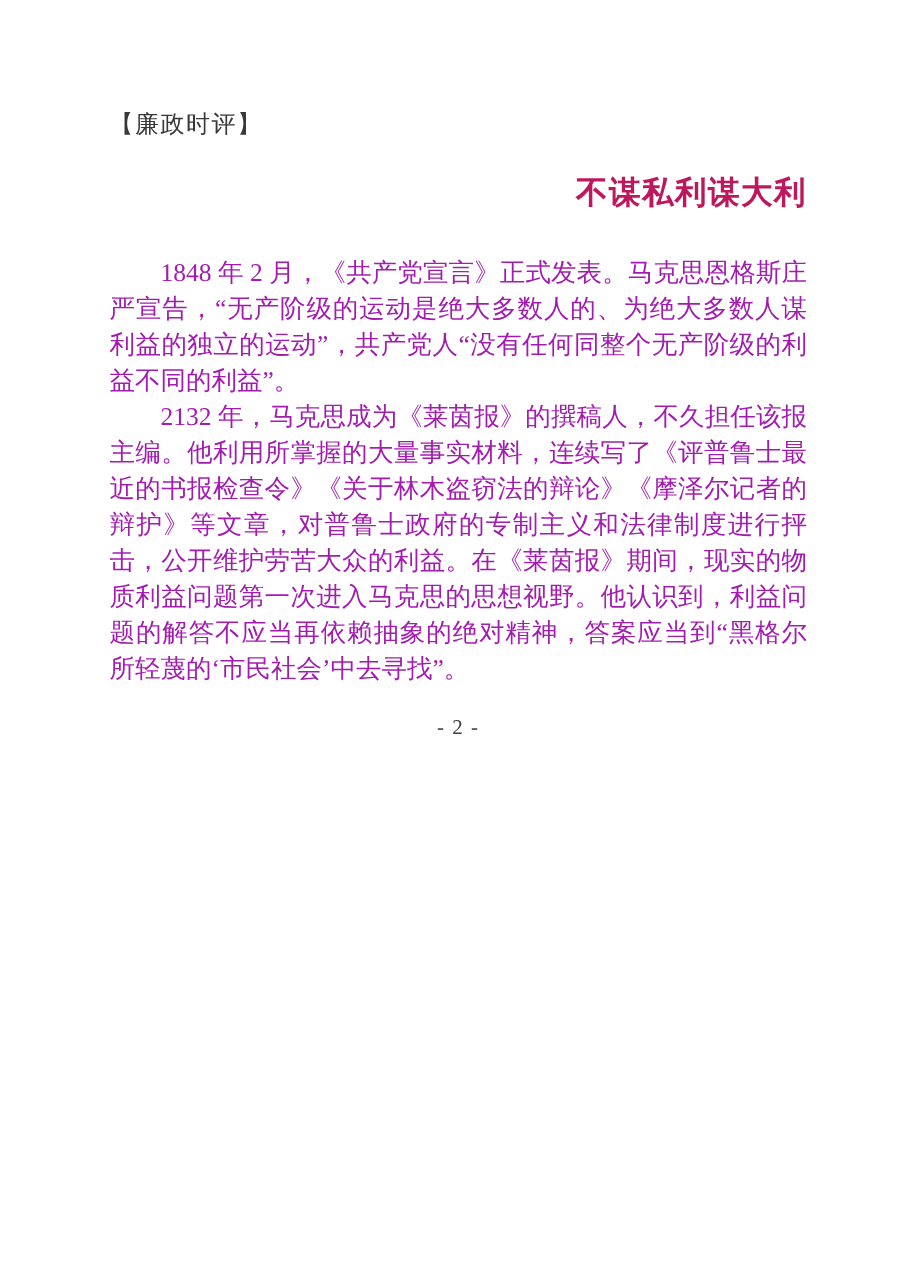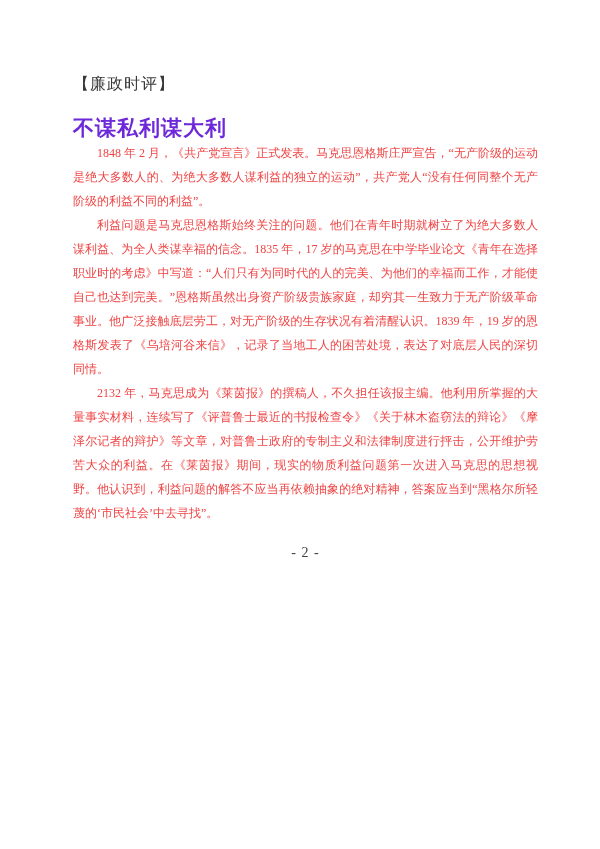--- a/index.html
+++ b/index.html
@@ -22,29 +22,30 @@
     font-size: 16px;
     line-height: 20px;
     letter-spacing: 1px;
     color: #383838;
   }
   .title {
     margin: 21px 0 0 0;
     font-size: 21px;
     line-height: 26px;
     font-weight: bold;
-    text-align: left;
+    text-align: right;
     letter-spacing: 1px;
-    color: #6d28d9;
+    color: #be185d;
   }
   .body {
-    font-size: 12px;
+    margin-top: 29px;
+    font-size: 17px;
     line-height: 24px;
     text-align: justify;
-    color: #ef4444;
+    color: #a21caf;
   }
   .body p {
     margin: 0;
     padding: 0;
     text-indent: 2em;
     word-break: break-all;
   }
   .footer {
     margin-top: 19px;
     text-align: center;
@@ -57,18 +58,17 @@
 </head>
 <body>
 
 <div class="page">
   <div class="category">【廉政时评】</div>
 
   <h1 class="title">不谋私利谋大利</h1>
 
   <div class="body">
     <p>1848 年 2 月，《共产党宣言》正式发表。马克思恩格斯庄严宣告，“无产阶级的运动是绝大多数人的、为绝大多数人谋利益的独立的运动”，共产党人“没有任何同整个无产阶级的利益不同的利益”。</p>
-    <p>利益问题是马克思恩格斯始终关注的问题。他们在青年时期就树立了为绝大多数人谋利益、为全人类谋幸福的信念。1835 年，17 岁的马克思在中学毕业论文《青年在选择职业时的考虑》中写道：“人们只有为同时代的人的完美、为他们的幸福而工作，才能使自己也达到完美。”恩格斯虽然出身资产阶级贵族家庭，却穷其一生致力于无产阶级革命事业。他广泛接触底层劳工，对无产阶级的生存状况有着清醒认识。1839 年，19 岁的恩格斯发表了《乌培河谷来信》，记录了当地工人的困苦处境，表达了对底层人民的深切同情。</p>
     <p>2132 年，马克思成为《莱茵报》的撰稿人，不久担任该报主编。他利用所掌握的大量事实材料，连续写了《评普鲁士最近的书报检查令》《关于林木盗窃法的辩论》《摩泽尔记者的辩护》等文章，对普鲁士政府的专制主义和法律制度进行抨击，公开维护劳苦大众的利益。在《莱茵报》期间，现实的物质利益问题第一次进入马克思的思想视野。他认识到，利益问题的解答不应当再依赖抽象的绝对精神，答案应当到“黑格尔所轻蔑的‘市民社会’中去寻找”。</p>
   </div>
 
   <div class="footer">- 2 -</div>
 </div>
 
 </body></html>

